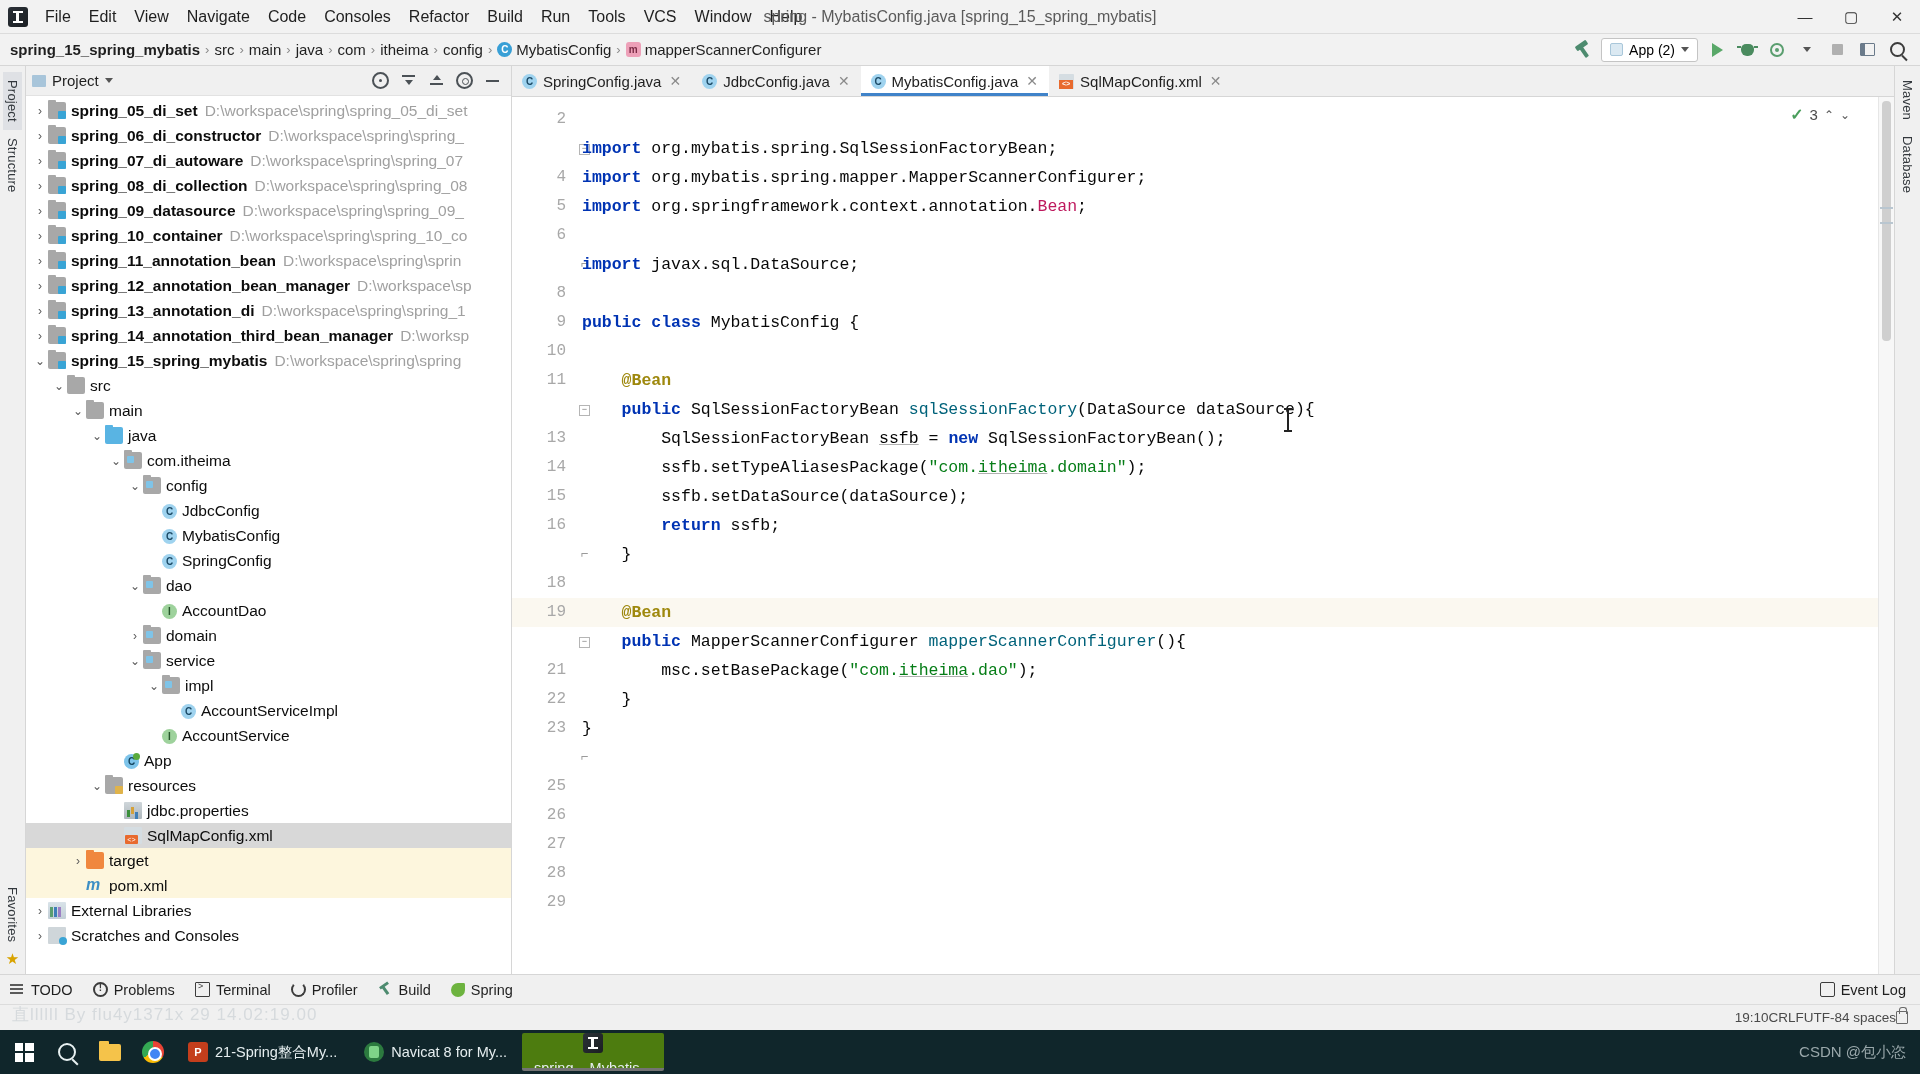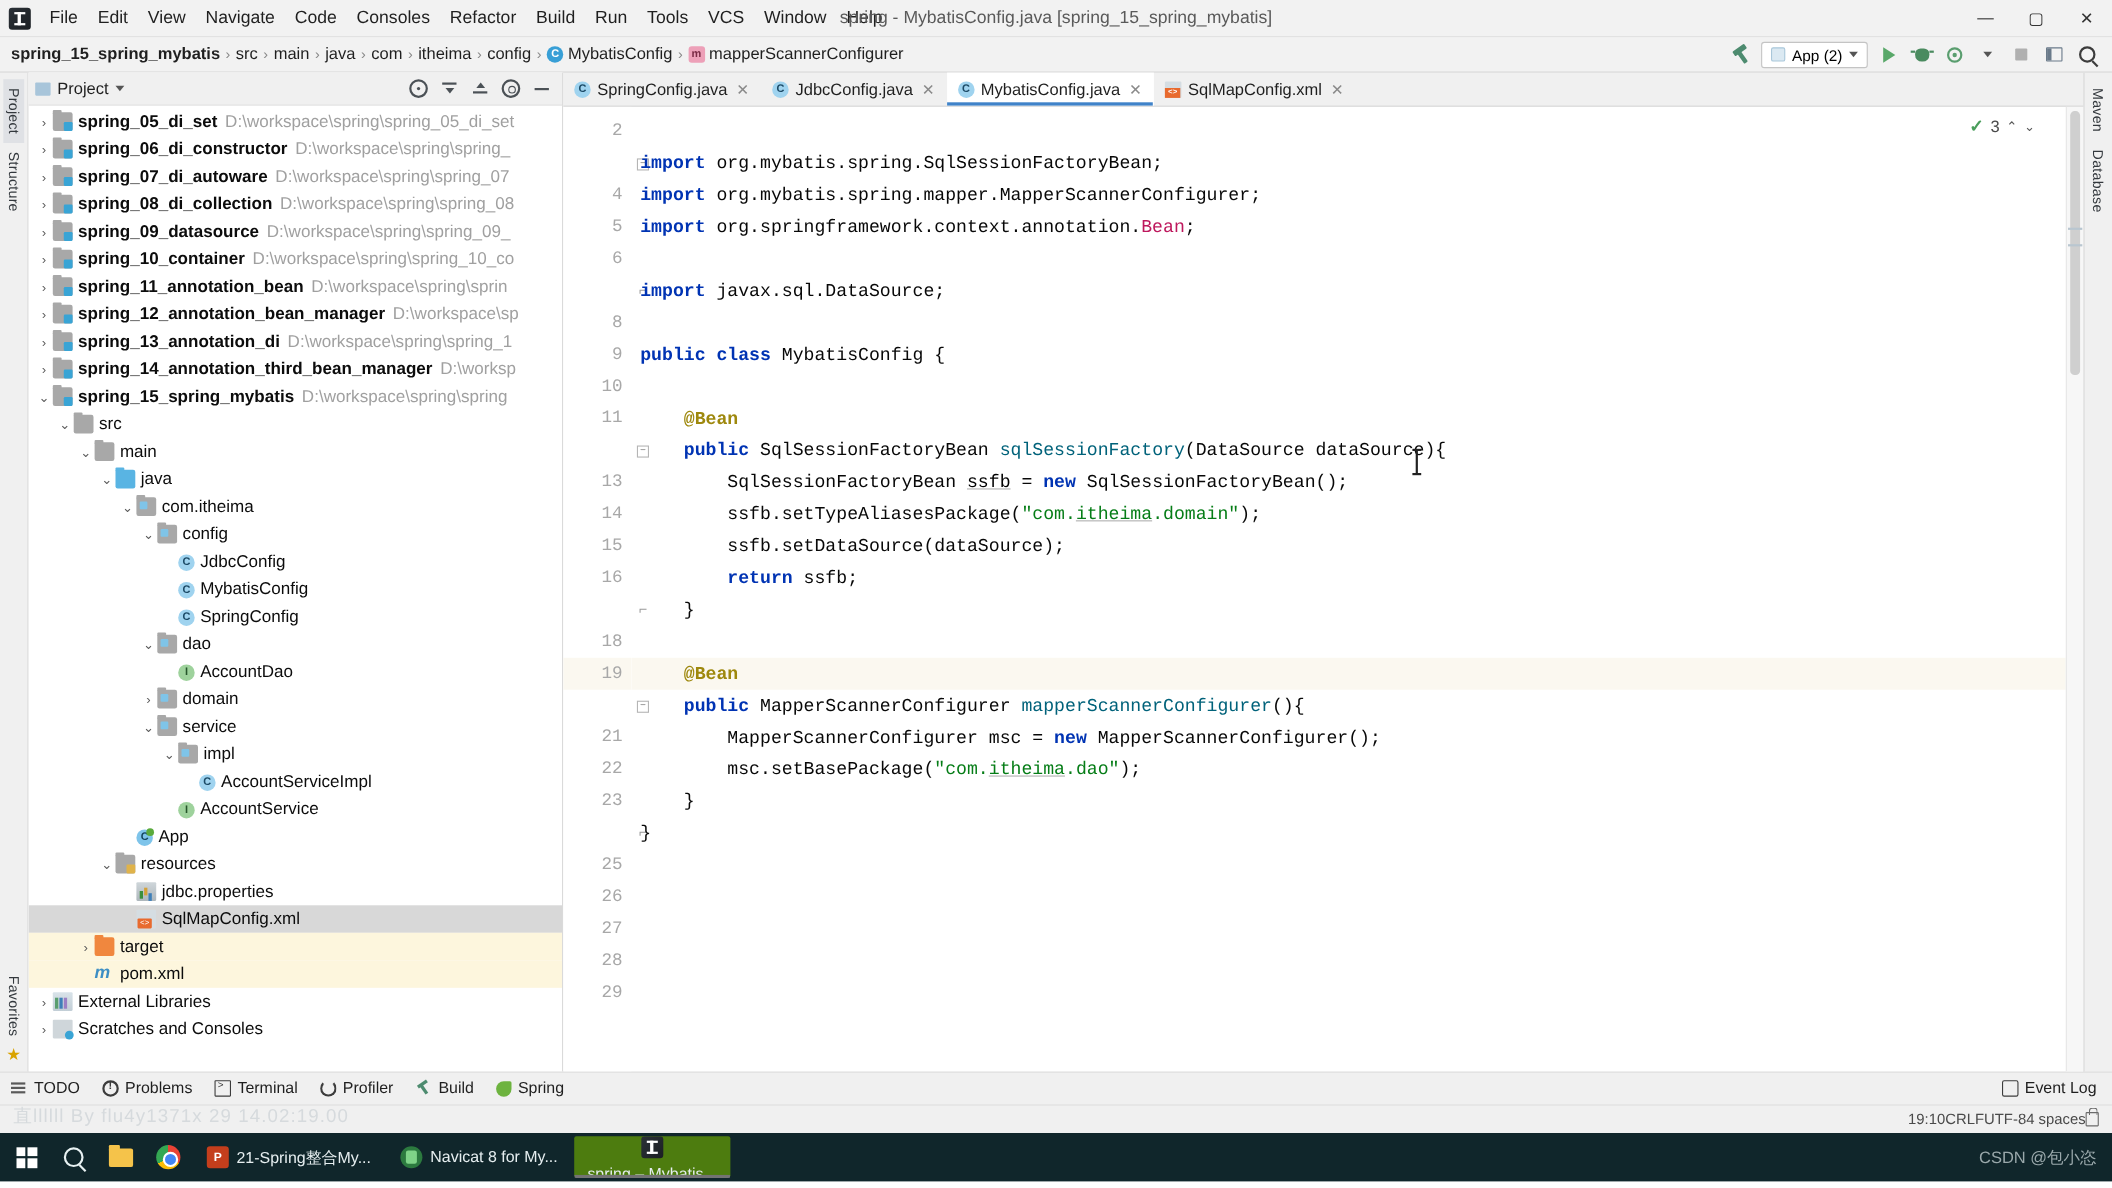--- a/index.html
+++ b/index.html
@@ -751,21 +751,20 @@
           <div class="cline"><span class="ann">    @Bean</span></div>
           <div class="cline"><span class="plain">    </span><span class="kw">public </span><span class="plain">SqlSessionFactoryBean </span><span class="fn">sqlSessionFactory</span><span class="plain">(DataSource dataSource){</span></div>
           <div class="cline"><span class="plain">        SqlSessionFactoryBean </span><span class="under">ssfb</span><span class="plain"> = </span><span class="kw">new </span><span class="plain">SqlSessionFactoryBean();</span></div>
           <div class="cline"><span class="plain">        ssfb.setTypeAliasesPackage(</span><span class="str">"com.</span><span class="str under">itheima</span><span class="str">.domain"</span><span class="plain">);</span></div>
           <div class="cline"><span class="plain">        ssfb.setDataSource(dataSource);</span></div>
           <div class="cline"><span class="plain">        </span><span class="kw">return </span><span class="plain">ssfb;</span></div>
           <div class="cline"><span class="plain">    }</span></div>
           <div class="cline"></div>
           <div class="cline cur"><span class="ann">    @Bean</span></div>
           <div class="cline"><span class="plain">    </span><span class="kw">public </span><span class="plain">MapperScannerConfigurer </span><span class="fn">mapperScannerConfigurer</span><span class="plain">(){</span></div>
-          <div class="cline"><span class="plain">        MapperScannerConfigurer msc = </span><span class="kw">new </span><span class="plain">MapperScannerConfigurer();</span></div>
           <div class="cline"><span class="plain">        msc.setBasePackage(</span><span class="str">"com.</span><span class="str under">itheima</span><span class="str">.dao"</span><span class="plain">);</span></div>
           <div class="cline"><span class="plain">    }</span></div>
           <div class="cline"><span class="plain">}</span></div>
           <div class="cline"></div>
           <div class="cline"></div>
           <div class="cline"></div>
           <div class="cline"></div>
         </div>
       <div class="inspect-widget">
         <span class="chk-green">✓</span>

